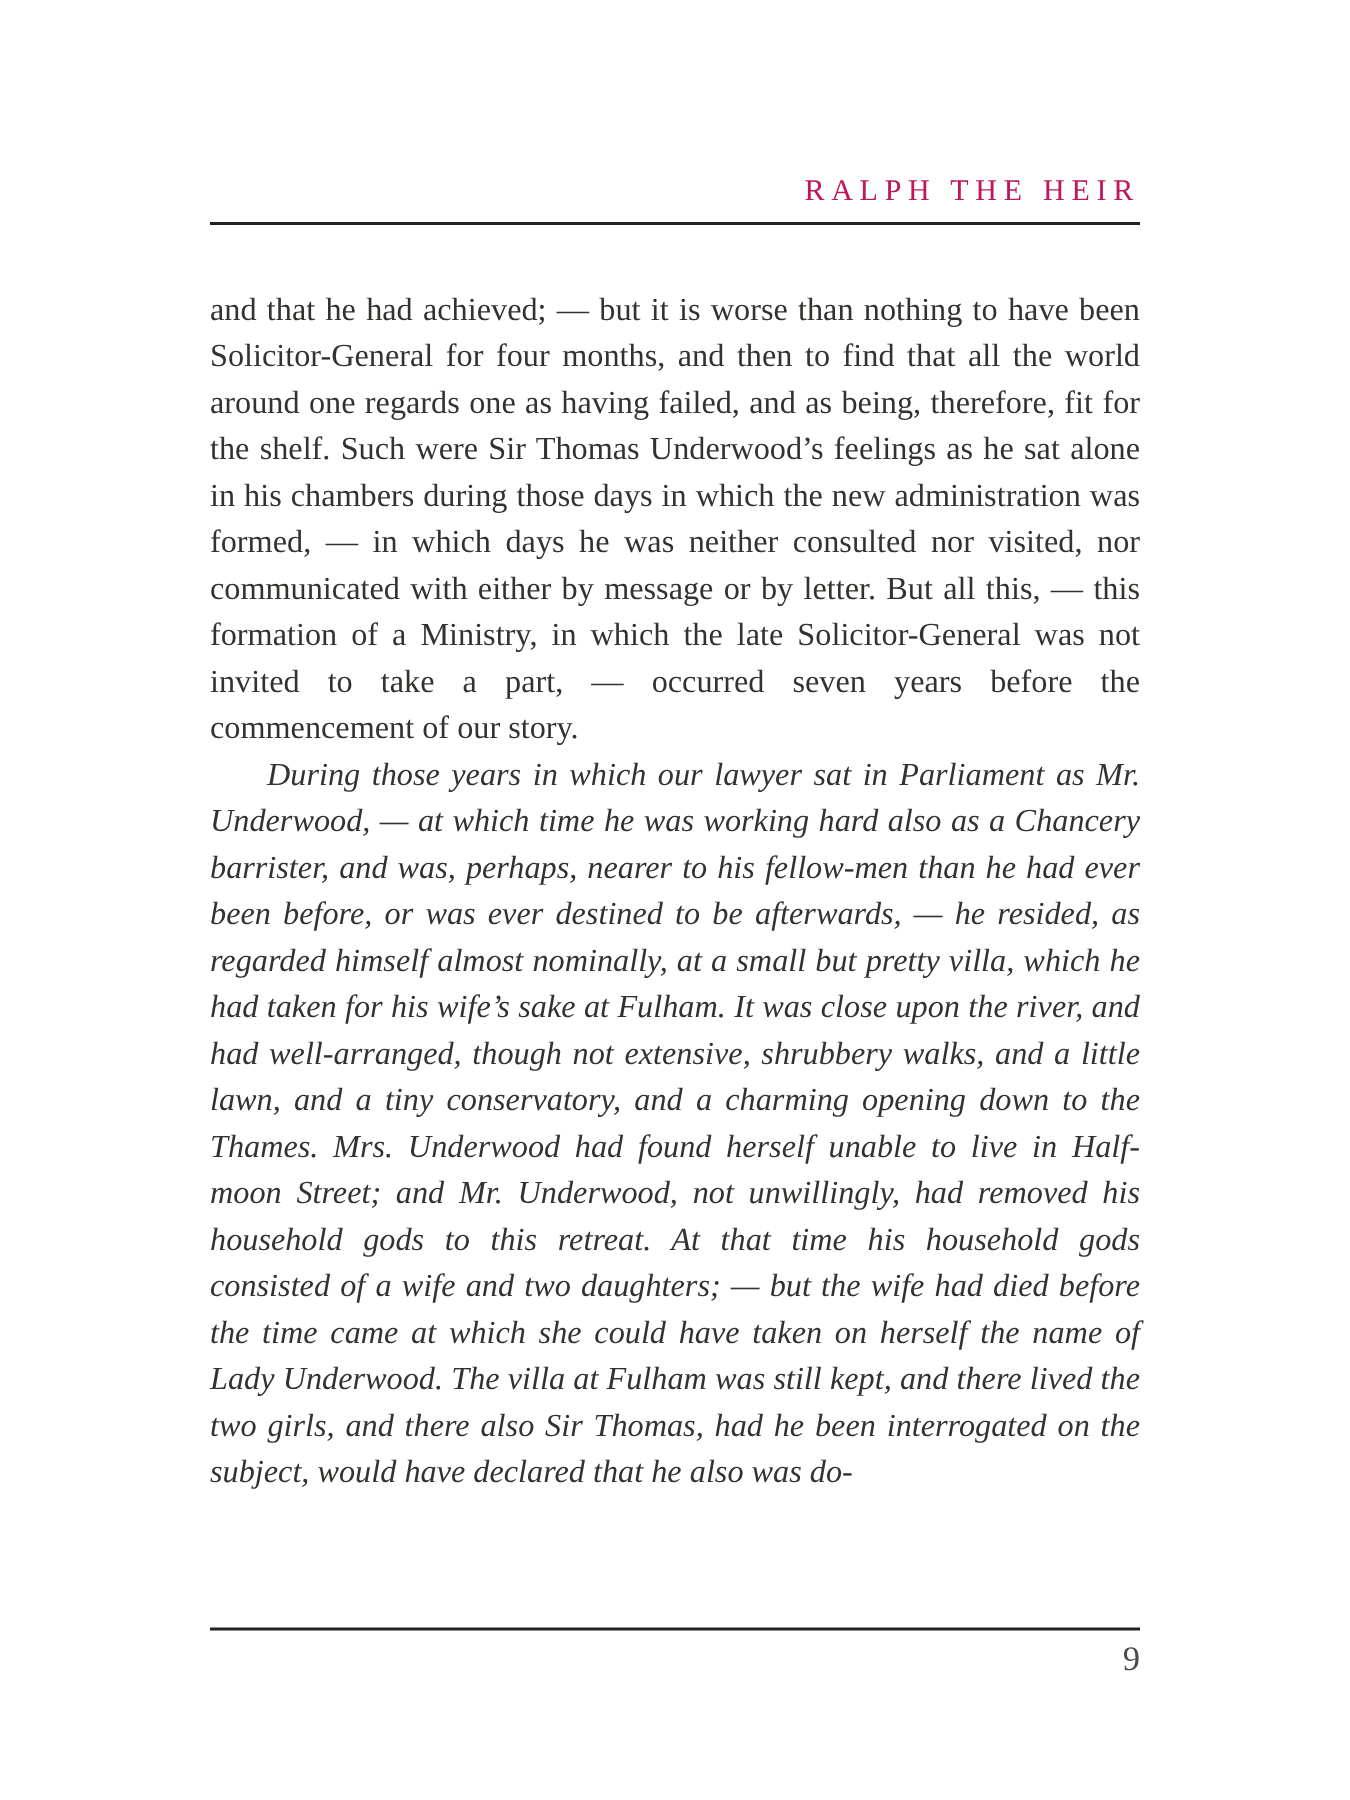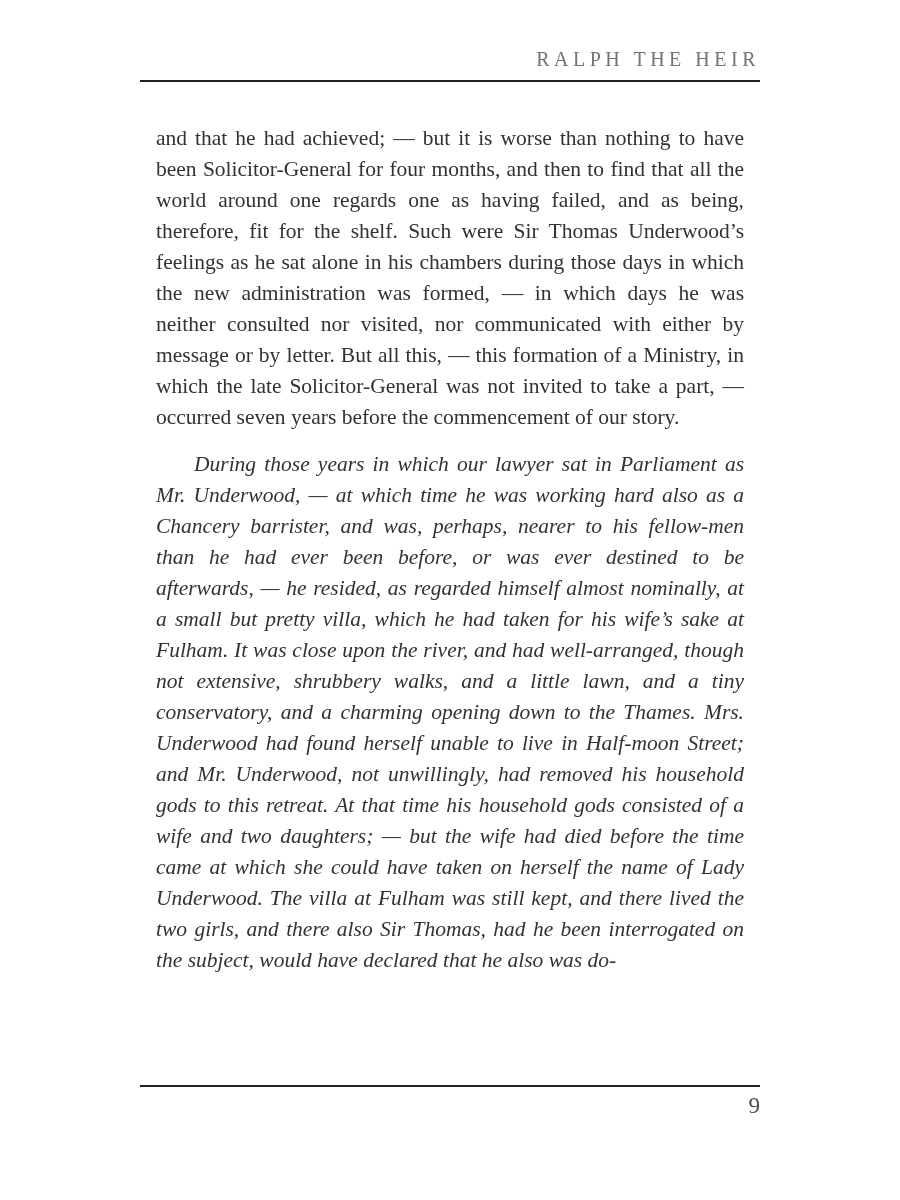--- a/index.html
+++ b/index.html
@@ -18,46 +18,46 @@
     overflow: hidden;
   }
   .margins {
     position: absolute;
     left: 140px;
     right: 140px;
     top: 0;
   }
   
   .running-head {
-    padding-top: 48px;
+    padding-top: 116px;
     text-align: right;
     font-size: 20px;
     letter-spacing: 4.5px;
-    color: #737373;
+    color: #be185d;
     font-variant: small-caps;
     text-transform: uppercase;
   }
   .rule {
     border: none;
     height: 0;
     border-top: 2.5px solid #23221f;
     margin: 0;
   }
   .header-rule {
     margin-top: 9px;
   }
   
   .body-text {
     margin-top: 41px;
     font-size: 21.5px;
     line-height: 31px;
     text-align: justify;
   }
   .body-text p {
-    margin: 16px;
+    margin: 0;
     padding: 0;
   }
   .body-text p.indented {
     text-indent: 38px;
     font-style: italic;
   }
   
   .footer {
     position: absolute;
     left: 140px;

